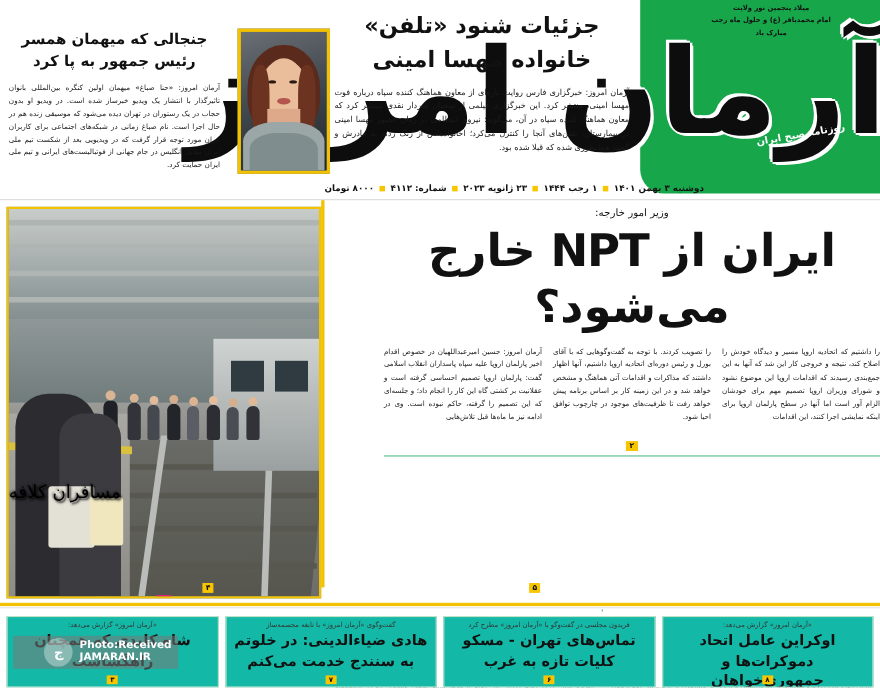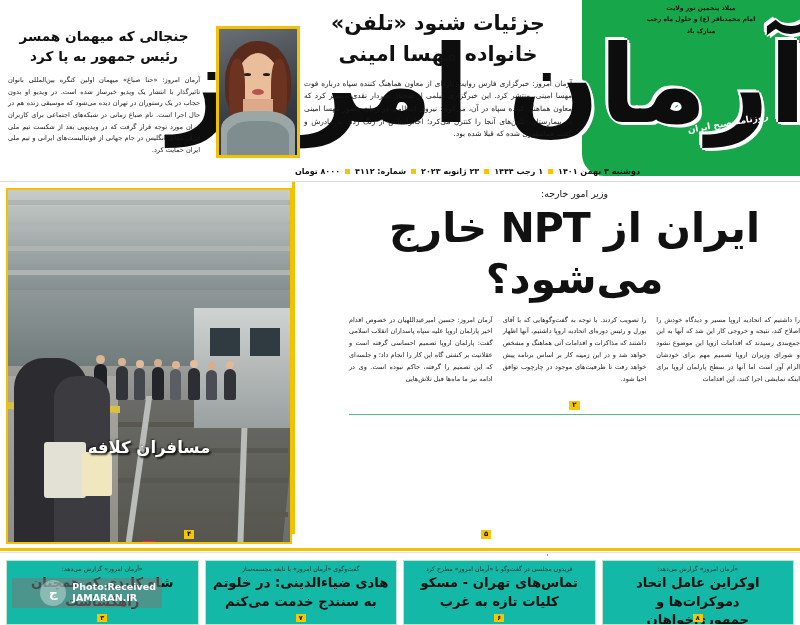--- a/index.html
+++ b/index.html
@@ -132,22 +132,22 @@
   .pb-trainwin{position:absolute;background:#2f3a41;}
   .pb-crowd{position:absolute;left:0;top:150px;width:282px;height:60px;}
   .person{position:absolute;border-radius:6px 6px 2px 2px;}
   .p-head{position:absolute;border-radius:50%;}
   .pb-bigfig{position:absolute;left:6px;top:168px;width:74px;height:184px;background:#2b2b30;border-radius:30px 30px 0 0;}
   .pb-bigfig2{position:absolute;left:46px;top:186px;width:56px;height:166px;background:#3b3b40;border-radius:22px 22px 0 0;}
   .pb-bag{position:absolute;left:36px;top:252px;width:42px;height:56px;background:#e3e0d6;border-radius:3px;}
   .pb-bag2{position:absolute;left:74px;top:262px;width:30px;height:44px;background:#f0e7bf;border-radius:3px;}
 
   .caption{
-    position:absolute;left:0;right:0;top:246px;text-align:center;
-    color:#ffffff;font-size:16.5px;font-weight:bold;line-height:1.45;
+    position:absolute;left:0;right:0;top:246px;text-align:left;
+    color:#000000;font-size:16.5px;font-weight:normal;line-height:1.45;
     text-shadow:1.6px 1.6px 2px rgba(0,0,0,.85), -1px -1px 2px rgba(0,0,0,.6);
   }
   .cap-badge{
     position:absolute;left:50%;transform:translateX(-50%);bottom:-9px;
     background:#ec1c7d;color:#fff;font-size:8px;font-weight:bold;padding:1px 4px;line-height:1;
   }
 
   
   .midwrap{position:absolute;right:0;top:372px;width:505px;height:66px;display:flex;flex-direction:row;}
   .mid{flex:1;padding:0 8px;box-sizing:border-box;position:relative;}

